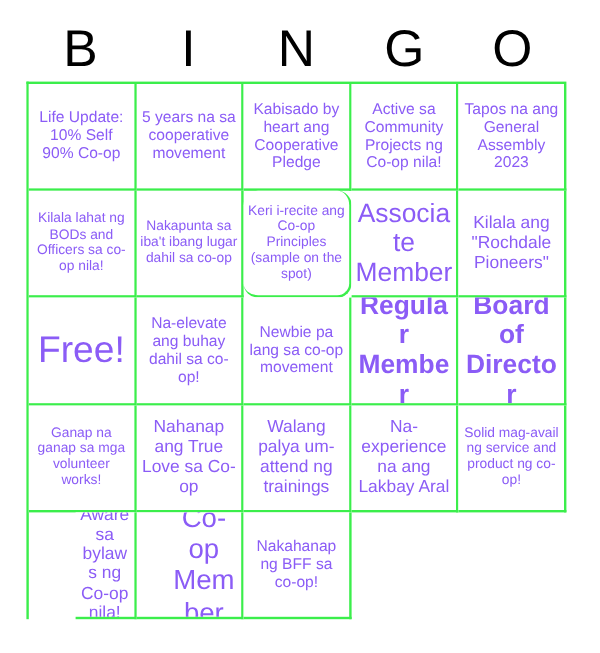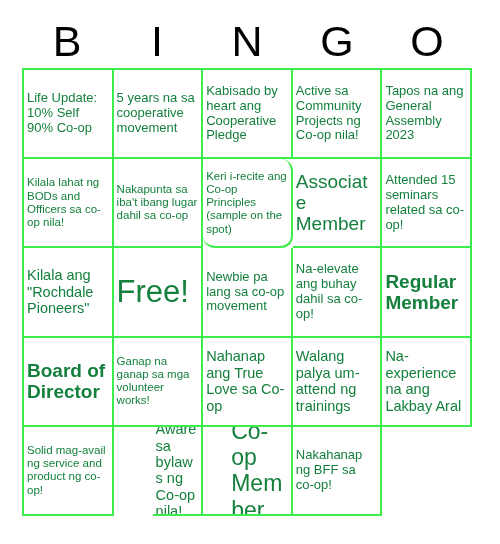--- a/index.html
+++ b/index.html
@@ -68,33 +68,33 @@
     justify-content: center;
     text-align: center;
     padding: 2px 3px;
     background: #ffffff;
     overflow: hidden;
   }
 
   .cell-text {
     display: block;
     width: 100%;
-    text-align: left;
+    text-align: center;
     line-height: 1.12;
-    color: #15803d;
+    color: #8b5cf6;
     word-wrap: break-word;
     overflow-wrap: break-word;
     hyphens: none;
   }
 
   
   .sz-xs .cell-text { font-size: 11.5px; line-height: 1.15; }
   .sz-sm .cell-text { font-size: 13px;   line-height: 1.14; }
   .sz-md .cell-text { font-size: 14.5px; line-height: 1.13; }
-  .sz-lg .cell-text { font-size: 19px;   line-height: 1.12; }
+  .sz-lg .cell-text { font-size: 22px;   line-height: 1.12; }
   .sz-xl .cell-text { font-size: 23px;   line-height: 1.14; }
   .sz-xxl .cell-text { font-size: 31px;  line-height: 1.05; }
 
   .bold .cell-text { font-weight: 700; }
 </style>
 </head>
 <body>
 
 <div id="card">
 
@@ -127,34 +127,31 @@
       </div>
       <div class="cell sz-xs" style="border-right-color: rgb(59, 238, 75); border-bottom-color: rgb(59, 238, 75);">
         <span class="cell-text">Nakapunta sa iba't ibang lugar dahil sa co-op</span>
       </div>
       <div class="cell sz-xs" style="border-right-color: rgb(59, 238, 75); border-bottom-color: rgb(59, 238, 75); border-radius: 12px;">
         <span class="cell-text">Keri i-recite ang Co-op Principles (sample on the spot)</span>
       </div>
       <div class="cell sz-lg" style="border-right-color: rgb(59, 238, 75); border-bottom-color: rgb(59, 238, 75);">
         <span class="cell-text">Associate Member</span>
       </div>
-      <div class="cell sz-sm" style="border-right-color: rgb(59, 238, 75); border-bottom-color: rgb(59, 238, 75);">
-        <span class="cell-text">Attended 15 seminars related sa co-op!</span>
-      </div>
       <div class="cell sz-md" style="border-right-color: rgb(59, 238, 75); border-bottom-color: rgb(59, 238, 75);">
         <span class="cell-text">Kilala ang "Rochdale Pioneers"</span>
       </div>
       <div class="cell sz-xxl" style="border-right-color: rgb(59, 238, 75); border-bottom-color: rgb(59, 238, 75);">
         <span class="cell-text">Free!</span>
       </div>
       <div class="cell sz-sm" style="border-right-color: rgb(59, 238, 75); border-bottom-color: rgb(59, 238, 75);">
-        <span class="cell-text">Newbie pa lang sa co-op movement</span>
+        <span class="cell-text">Na-elevate ang buhay dahil sa co-op!</span>
       </div>
       <div class="cell sz-sm" style="border-right-color: rgb(59, 238, 75); border-bottom-color: rgb(59, 238, 75);">
-        <span class="cell-text">Na-elevate ang buhay dahil sa co-op!</span>
+        <span class="cell-text">Newbie pa lang sa co-op movement</span>
       </div>
       <div class="cell sz-lg" style="border-right-color: rgb(59, 238, 75); border-bottom-color: rgb(59, 238, 75); font-weight: bold;">
         <span class="cell-text">Regular Member</span>
       </div>
       <div class="cell sz-lg bold" style="border-right-color: rgb(59, 238, 75); border-bottom-color: rgb(59, 238, 75);">
         <span class="cell-text">Board of Director</span>
       </div>
       <div class="cell sz-xs" style="border-right-color: rgb(59, 238, 75); border-bottom-color: rgb(59, 238, 75);">
         <span class="cell-text">Ganap na ganap sa mga volunteer works!</span>
       </div>

